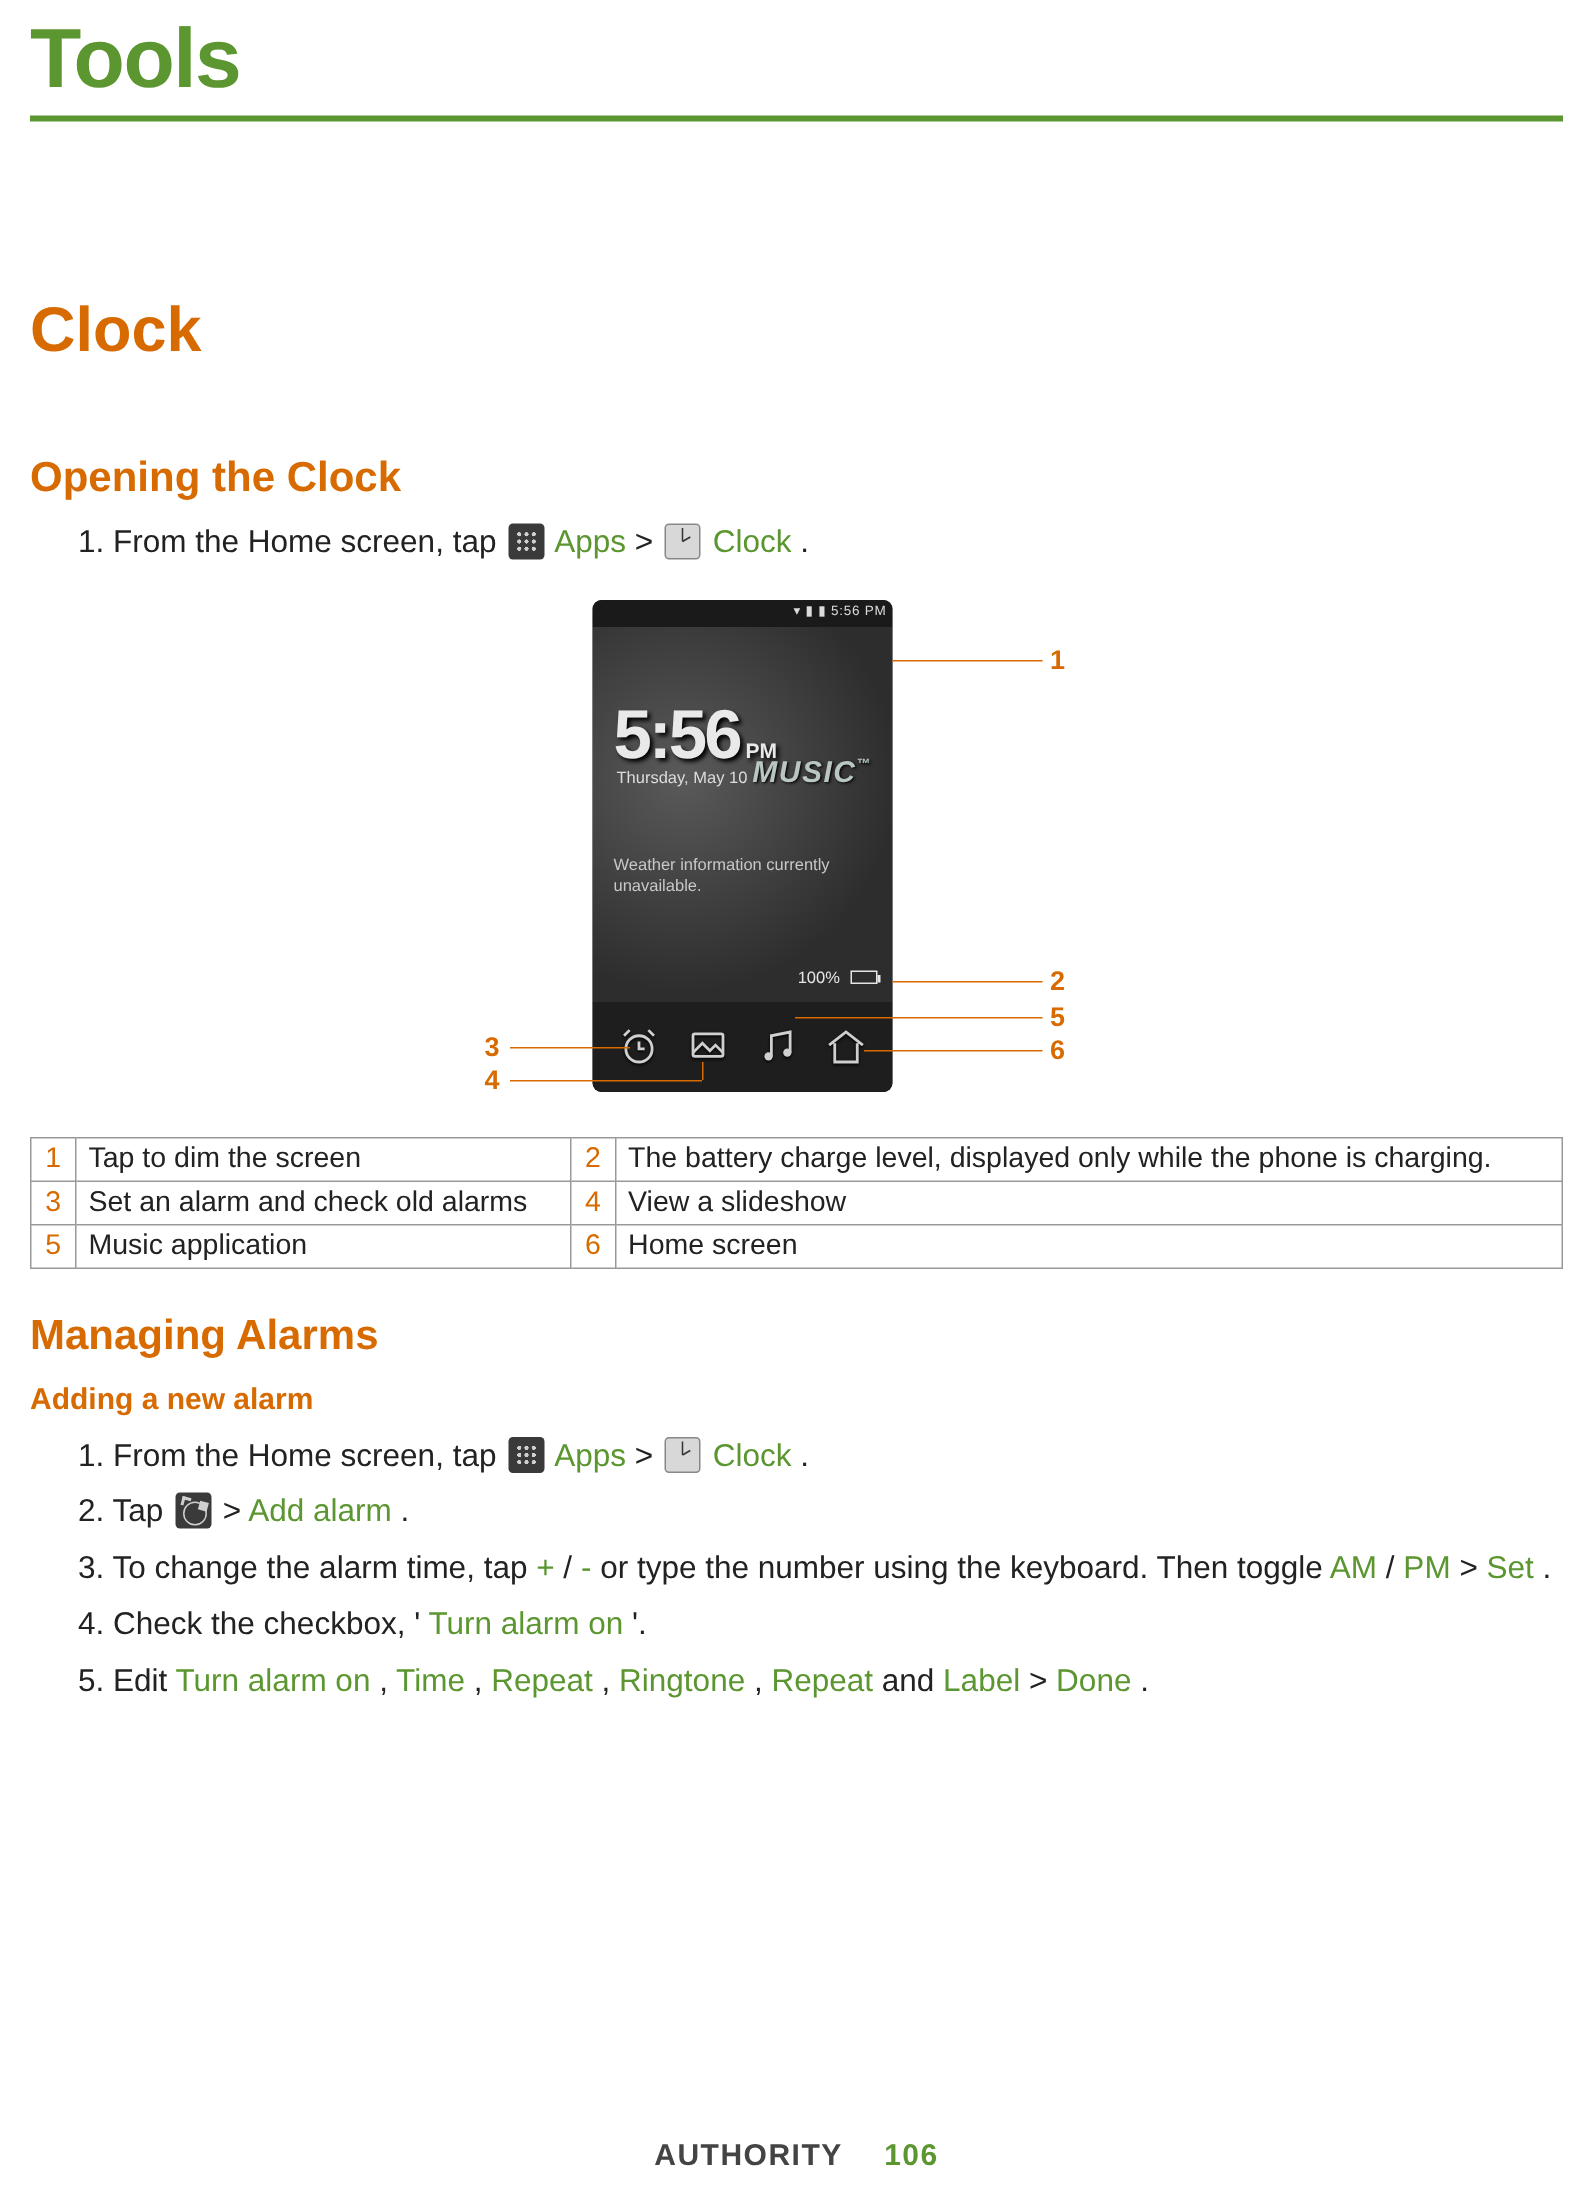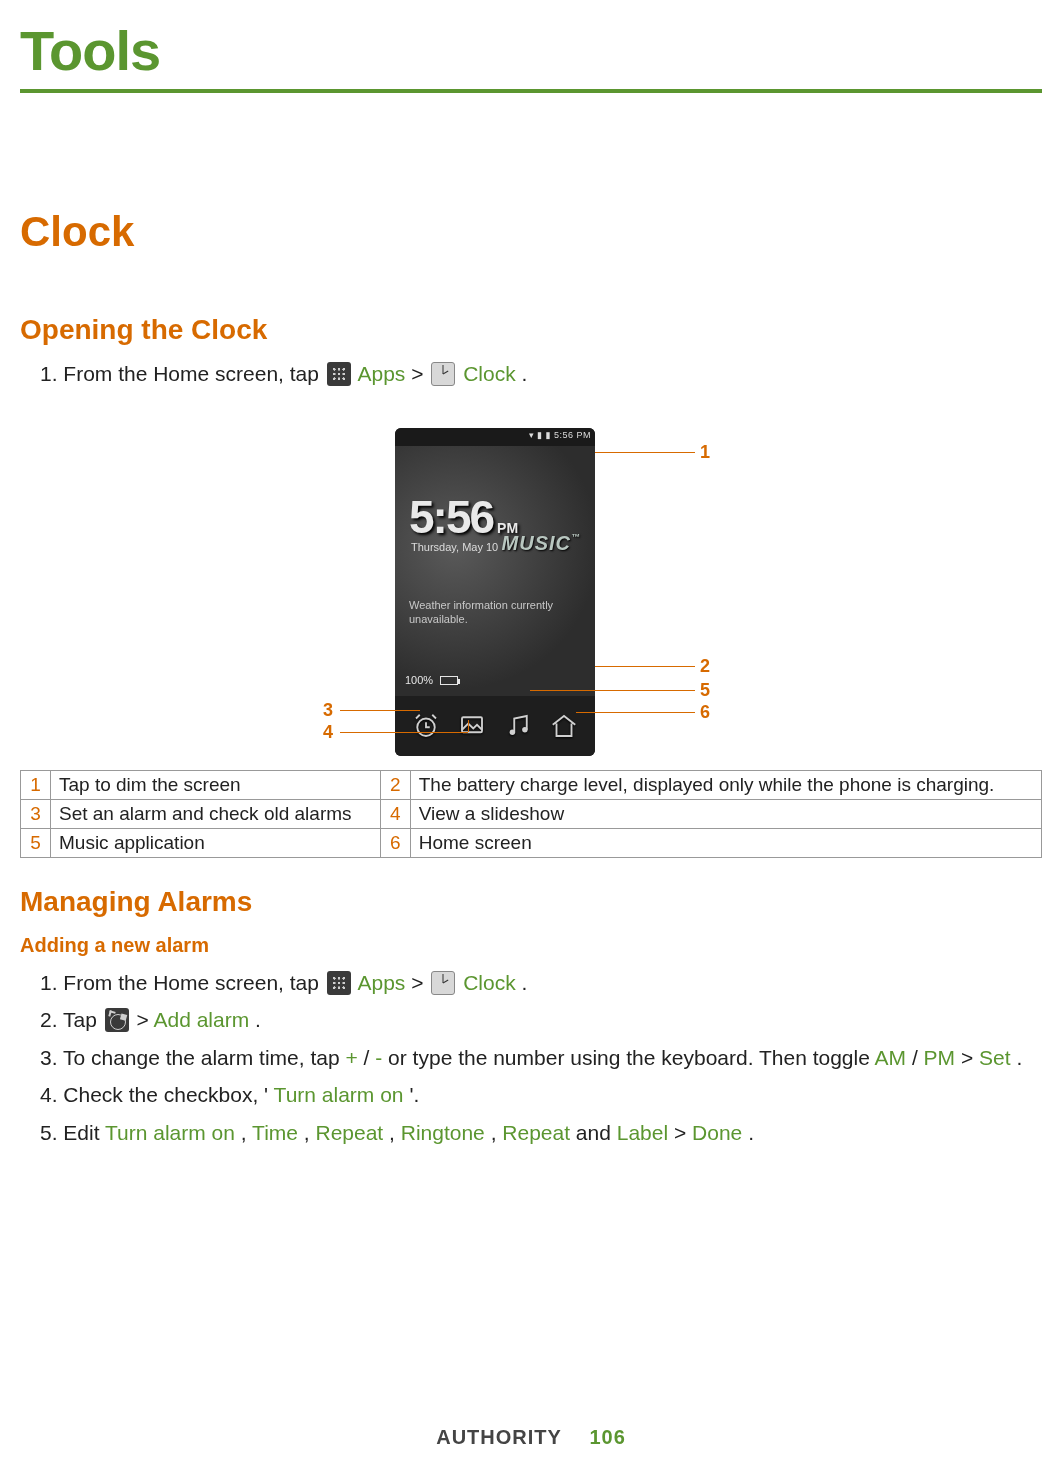--- a/index.html
+++ b/index.html
@@ -6,21 +6,21 @@
   body {
     width: 1062px;
     height: 1467px;
     background: #fff;
     font-family: "Myriad Pro", "Segoe UI", Arial, sans-serif;
     color: #222;
     position: relative;
     padding: 0 0 0 0;
   }
   .page {
-    padding: 16px 20px 0 20px;
+    padding: 4px 20px 0 20px;
   }
   .page-title {
     color: #5b9630;
     font-size: 56px;
     font-weight: 700;
     letter-spacing: -1px;
     padding-top: 2px;
   }
   .rule-green {
     height: 4px;
@@ -44,21 +44,21 @@
   .section-h3 {
     color: #d76a00;
     font-size: 20px;
     font-weight: 700;
     margin-top: 16px;
     margin-bottom: 10px;
   }
   .step, .bullet {
     font-size: 21px;
     line-height: 1.5;
-    margin: 6px 0 6px 20px;
+    margin: 6px 0 6px 32px;
   }
   .bullet { margin-left: 32px; }
   .link { color: #5b9630; }
   .inline-icon {
     display: inline-block;
     width: 24px;
     height: 24px;
     vertical-align: -5px;
     background: #3a3a3a;
     border-radius: 3px;
@@ -105,21 +105,21 @@
 
   
   .diagram-wrap {
     position: relative;
     height: 350px;
     margin: 22px auto 8px;
   }
   .phone {
     position: absolute;
     left: 375px;
-    top: 16px;
+    top: 0;
     width: 200px;
     height: 328px;
     background: linear-gradient(#2f2f2f,#1a1a1a);
     border-radius: 6px;
     overflow: hidden;
     color: #dcdcdc;
     font-size: 10px;
   }
   .phone .statusbar {
     height: 18px;
@@ -152,21 +152,21 @@
     color:#b9c7c0; letter-spacing:1px;
     text-shadow:1px 1px 2px #000;
   }
   .phone .music .tm { font-size:9px; vertical-align: top; }
   .phone .weather {
     position:absolute; left:14px; top:152px; width:172px;
     font-size:11px; color:#c8c8c8; line-height:1.3;
   }
   .phone .battline {
     position:absolute; left:0; right:0; bottom:0;
-    height:26px; 
+    height:26px; text-align:right;
     padding:4px 10px; font-size:11px; color:#e5e5e5;
   }
   .phone .battline .batt-icon{
     display:inline-block; width:18px; height:9px;
     border:1px solid #e5e5e5; position:relative; vertical-align:middle;
     margin-left:4px;
   }
   .phone .battline .batt-icon::after{ content:""; position:absolute;
     right:-3px; top:2px; width:2px; height:5px; background:#e5e5e5; }
   .phone .toolbar {

